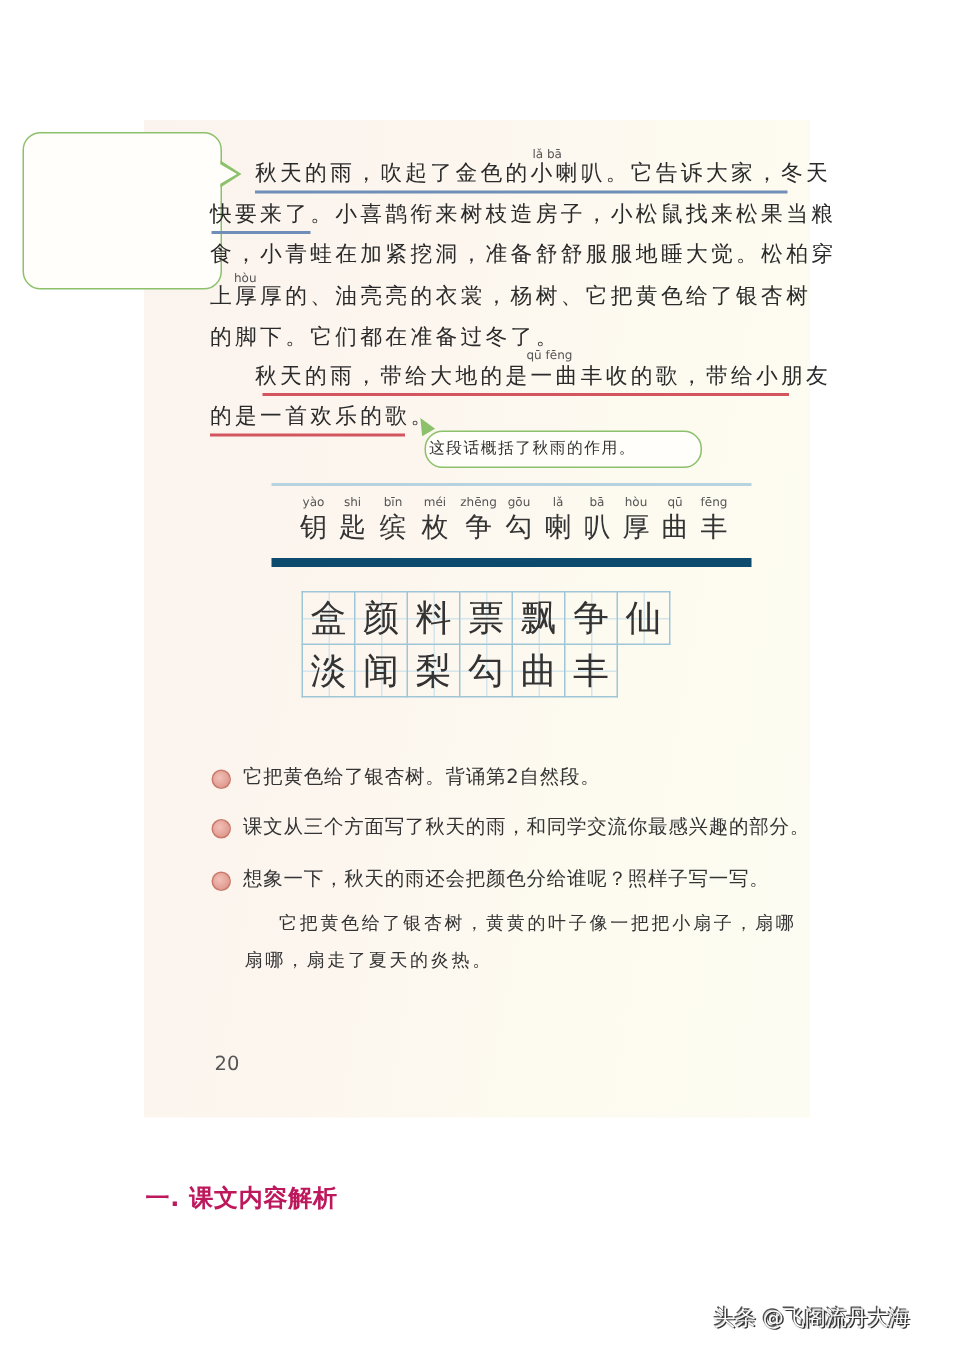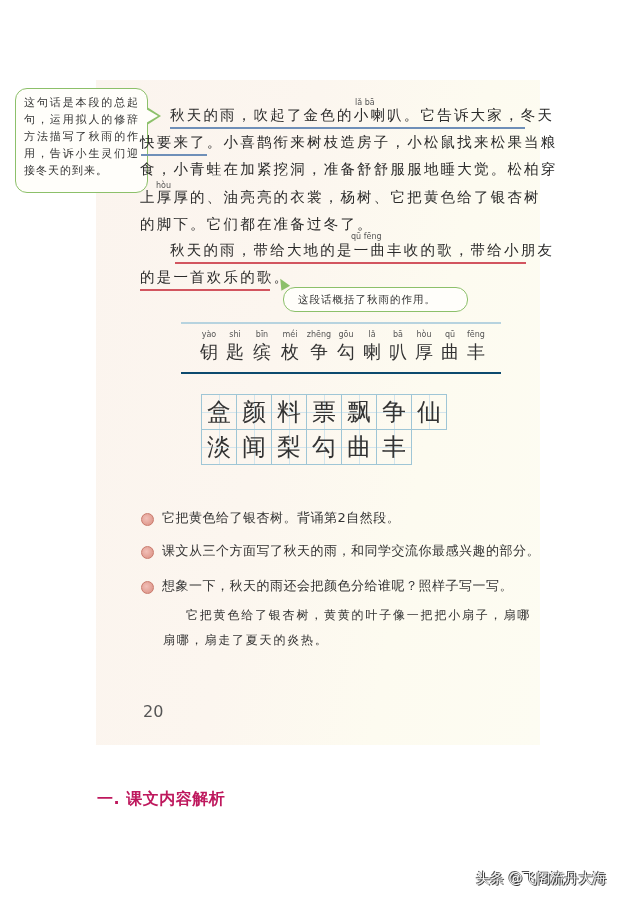--- a/index.html
+++ b/index.html
@@ -24,60 +24,59 @@
   }
   .bubble-main { left:15px; top:88px; width:133px; height:105px; text-align:justify; }
   .bubble-main .tail {
     position:absolute; right:-14px; top:18px; width:0; height:0;
     border-top:9px solid transparent; border-bottom:9px solid transparent; border-left:14px solid #8cc06a;
   }
   .bubble-main .tail2 {
     position:absolute; right:-11px; top:20px; width:0; height:0;
     border-top:7px solid transparent; border-bottom:7px solid transparent; border-left:12px solid #fffefa;
   }
-  .bubble-small { left:283px; top:287px; width:185px; height:25px; font-size:10.5px; line-height:14px; padding:4px 14px; }
+  .bubble-small { left:283px; top:287px; width:185px; height:25px; font-size:10.5px; line-height:14px; padding:4px 2px; }
   .bubble-small .tail {
     position:absolute; left:-6px; top:-10px; width:0; height:0;
     border-left:5px solid transparent; border-right:5px solid transparent; border-bottom:11px solid #8cc06a;
     transform:rotate(-30deg);
   }
   .vocab-band {
     position:absolute; left:181px; top:322px; width:320px; height:48px;
-    border-top:2px solid #b7d3df; border-bottom:2px solid #0c4a6e;
+    border-top:2px solid #b7d3df; border-bottom:6px solid #0c4a6e;
   }
   .vocab-item { position:absolute; top:0; width:28px; text-align:center; }
   .vocab-item .py { font-family:"DejaVu Sans","Liberation Sans",sans-serif; font-size:8px; color:#555; display:block; margin-top:6px; height:11px; }
   .vocab-item .hz { font-size:18px; color:#333; display:block; line-height:22px; }
   .grid { position:absolute; left:201px; top:394px; border-collapse:collapse; }
   .grid td {
     width:34px; height:34px; border:1px solid #9fc6d6; text-align:center; vertical-align:middle;
     font-size:24px; color:#333; padding:0;
     background:
       linear-gradient(#d4e5ec,#d4e5ec) center/100% 1px no-repeat,
       linear-gradient(#d4e5ec,#d4e5ec) center/1px 100% no-repeat;
   }
   .grid td.empty { border:none; background:none; }
   .exercise { position:absolute; font-family:"DejaVu Sans","Liberation Sans",sans-serif; font-size:13px; color:#333; white-space:nowrap; letter-spacing:0.5px; }
   .ex-icon {
     position:absolute; width:11px; height:11px; border-radius:50%;
     background:radial-gradient(circle at 40% 40%, #f2c0b8, #d98d80);
     border:1px solid #c97a6c;
   }
   .sample { position:absolute; font-size:12px; letter-spacing:1.8px; color:#333; white-space:nowrap; }
-  .pagenum { position:absolute; left:143px; top:702px; font-family:"DejaVu Sans","Liberation Sans",sans-serif; font-size:16px; color:#555; }
+  .pagenum { position:absolute; left:143px; top:702px; font-family:"DejaVu Sans","Liberation Sans",sans-serif; font-size:13px; color:#555; }
   .section-title { position:absolute; left:97px; top:789px; font-family:"DejaVu Sans","Liberation Sans",sans-serif; font-size:16px; font-weight:bold; color:#be185d; letter-spacing:0.5px; }
   .watermark { position:absolute; left:476px; top:870px; font-family:"DejaVu Sans","Liberation Sans",sans-serif; font-size:14px; color:#fff; text-shadow:0 0 1px #333, 1px 1px 0 #333, -1px -1px 0 #555; white-space:nowrap; }
 </style>
 </head>
 <body>
 
 <div class="page"></div>
 
 <div class="bubble bubble-main">
-  <span>这句话是本段的总起句，运用拟人的修辞方法描写了秋雨的作用，告诉小生灵们迎接冬天的到来。</span>
   <div class="tail"></div>
   <div class="tail2"></div>
 </div>
 
 <span class="pinyin" style="left:355px;top:98px;">lǎ  bā</span>
 <div class="body-line" style="left:170px;top:106px;">秋天的雨，吹起了金色的小喇叭。它告诉大家，冬天</div>
 <div class="ul-blue" style="left:170px;top:127px;width:355px;"></div>
 <div class="body-line" style="left:140px;top:133px;">快要来了。小喜鹊衔来树枝造房子，小松鼠找来松果当粮</div>
 <div class="ul-blue" style="left:141px;top:154px;width:66px;"></div>
 <div class="body-line" style="left:140px;top:160px;">食，小青蛙在加紧挖洞，准备舒舒服服地睡大觉。松柏穿</div>

